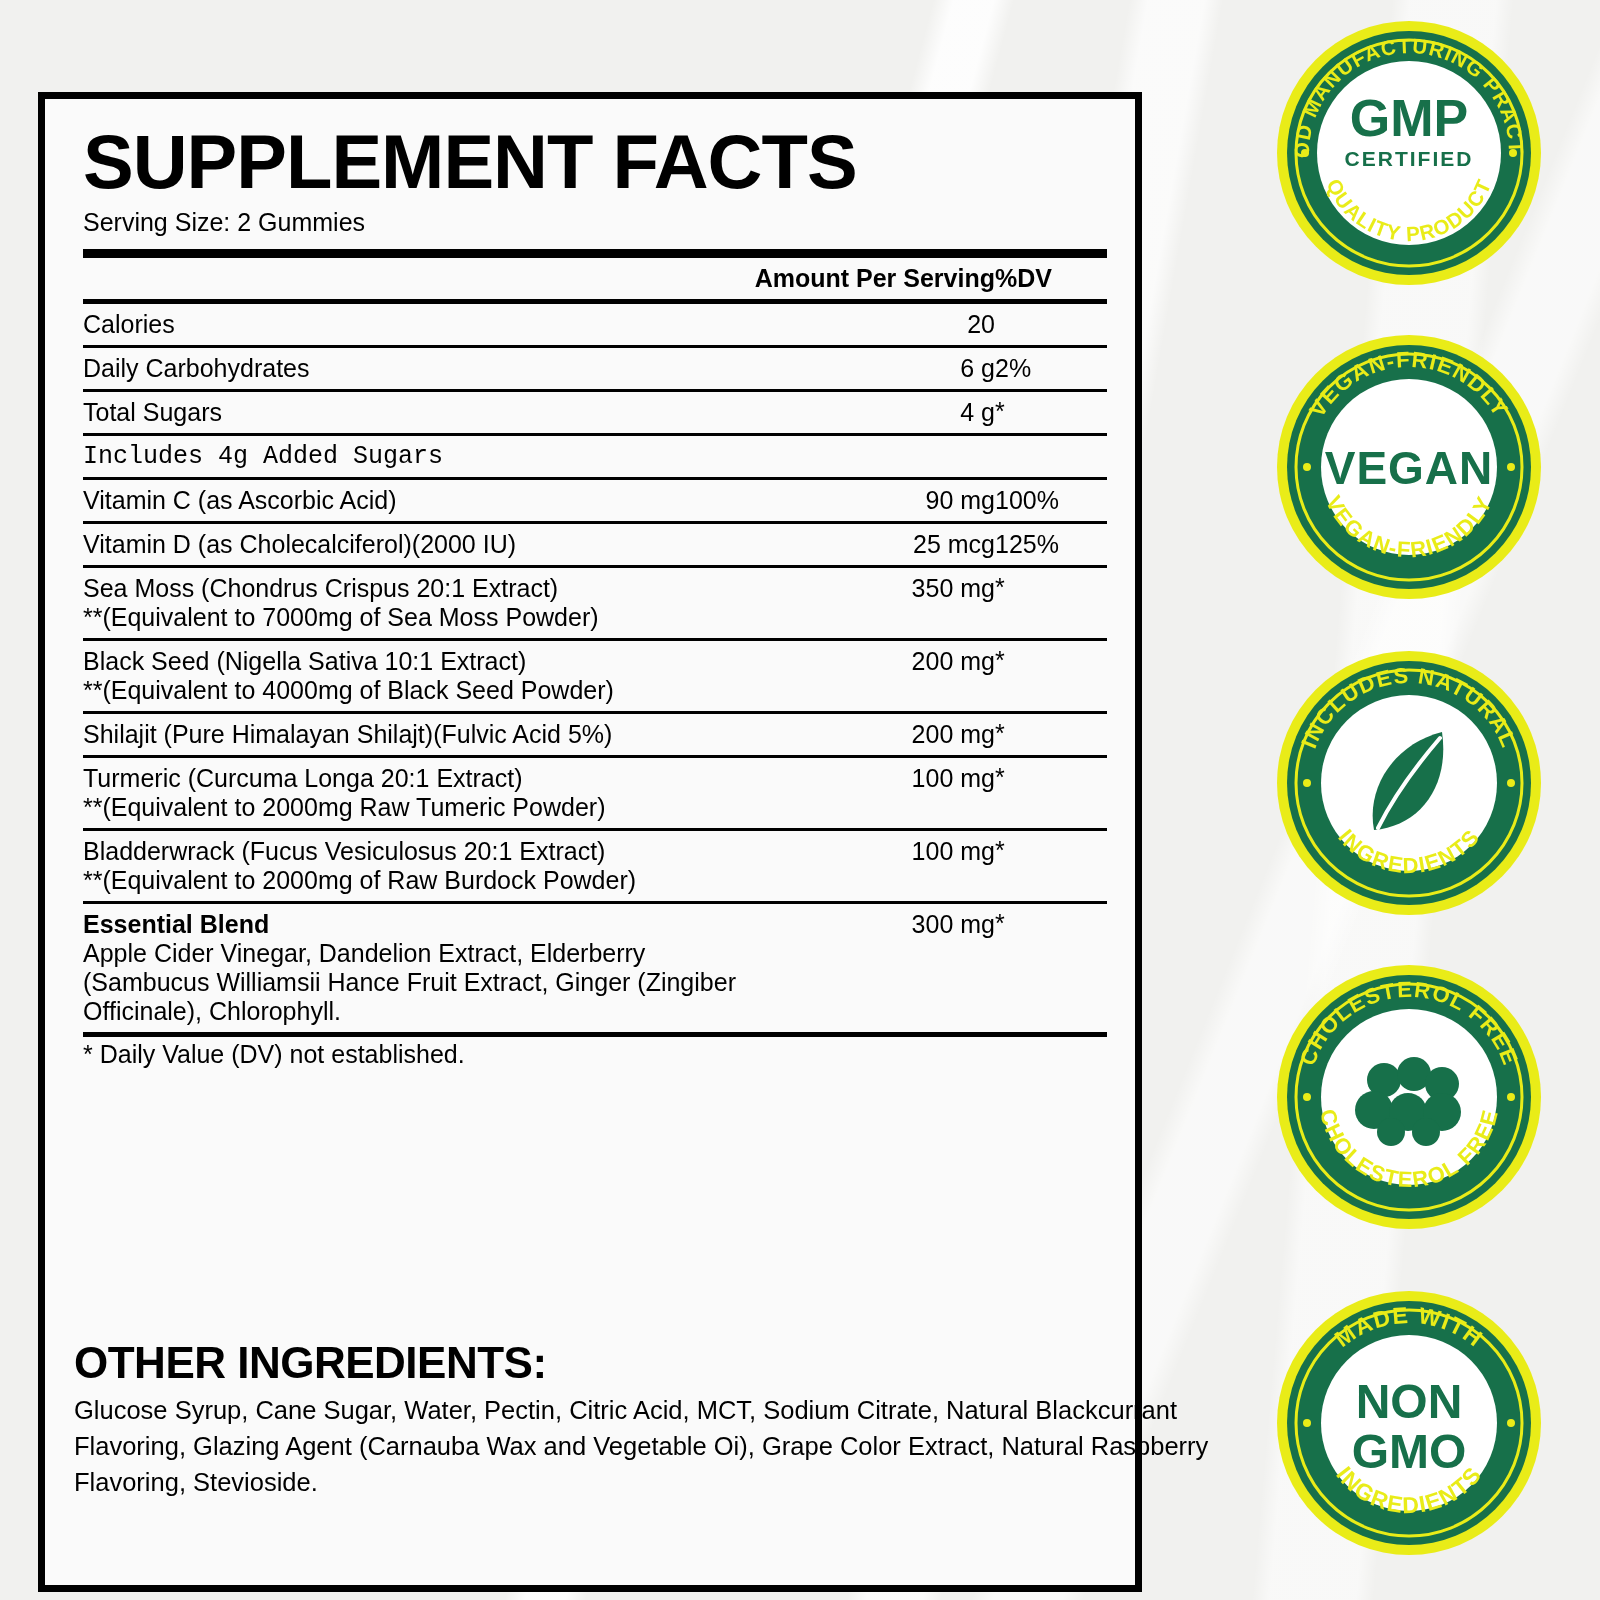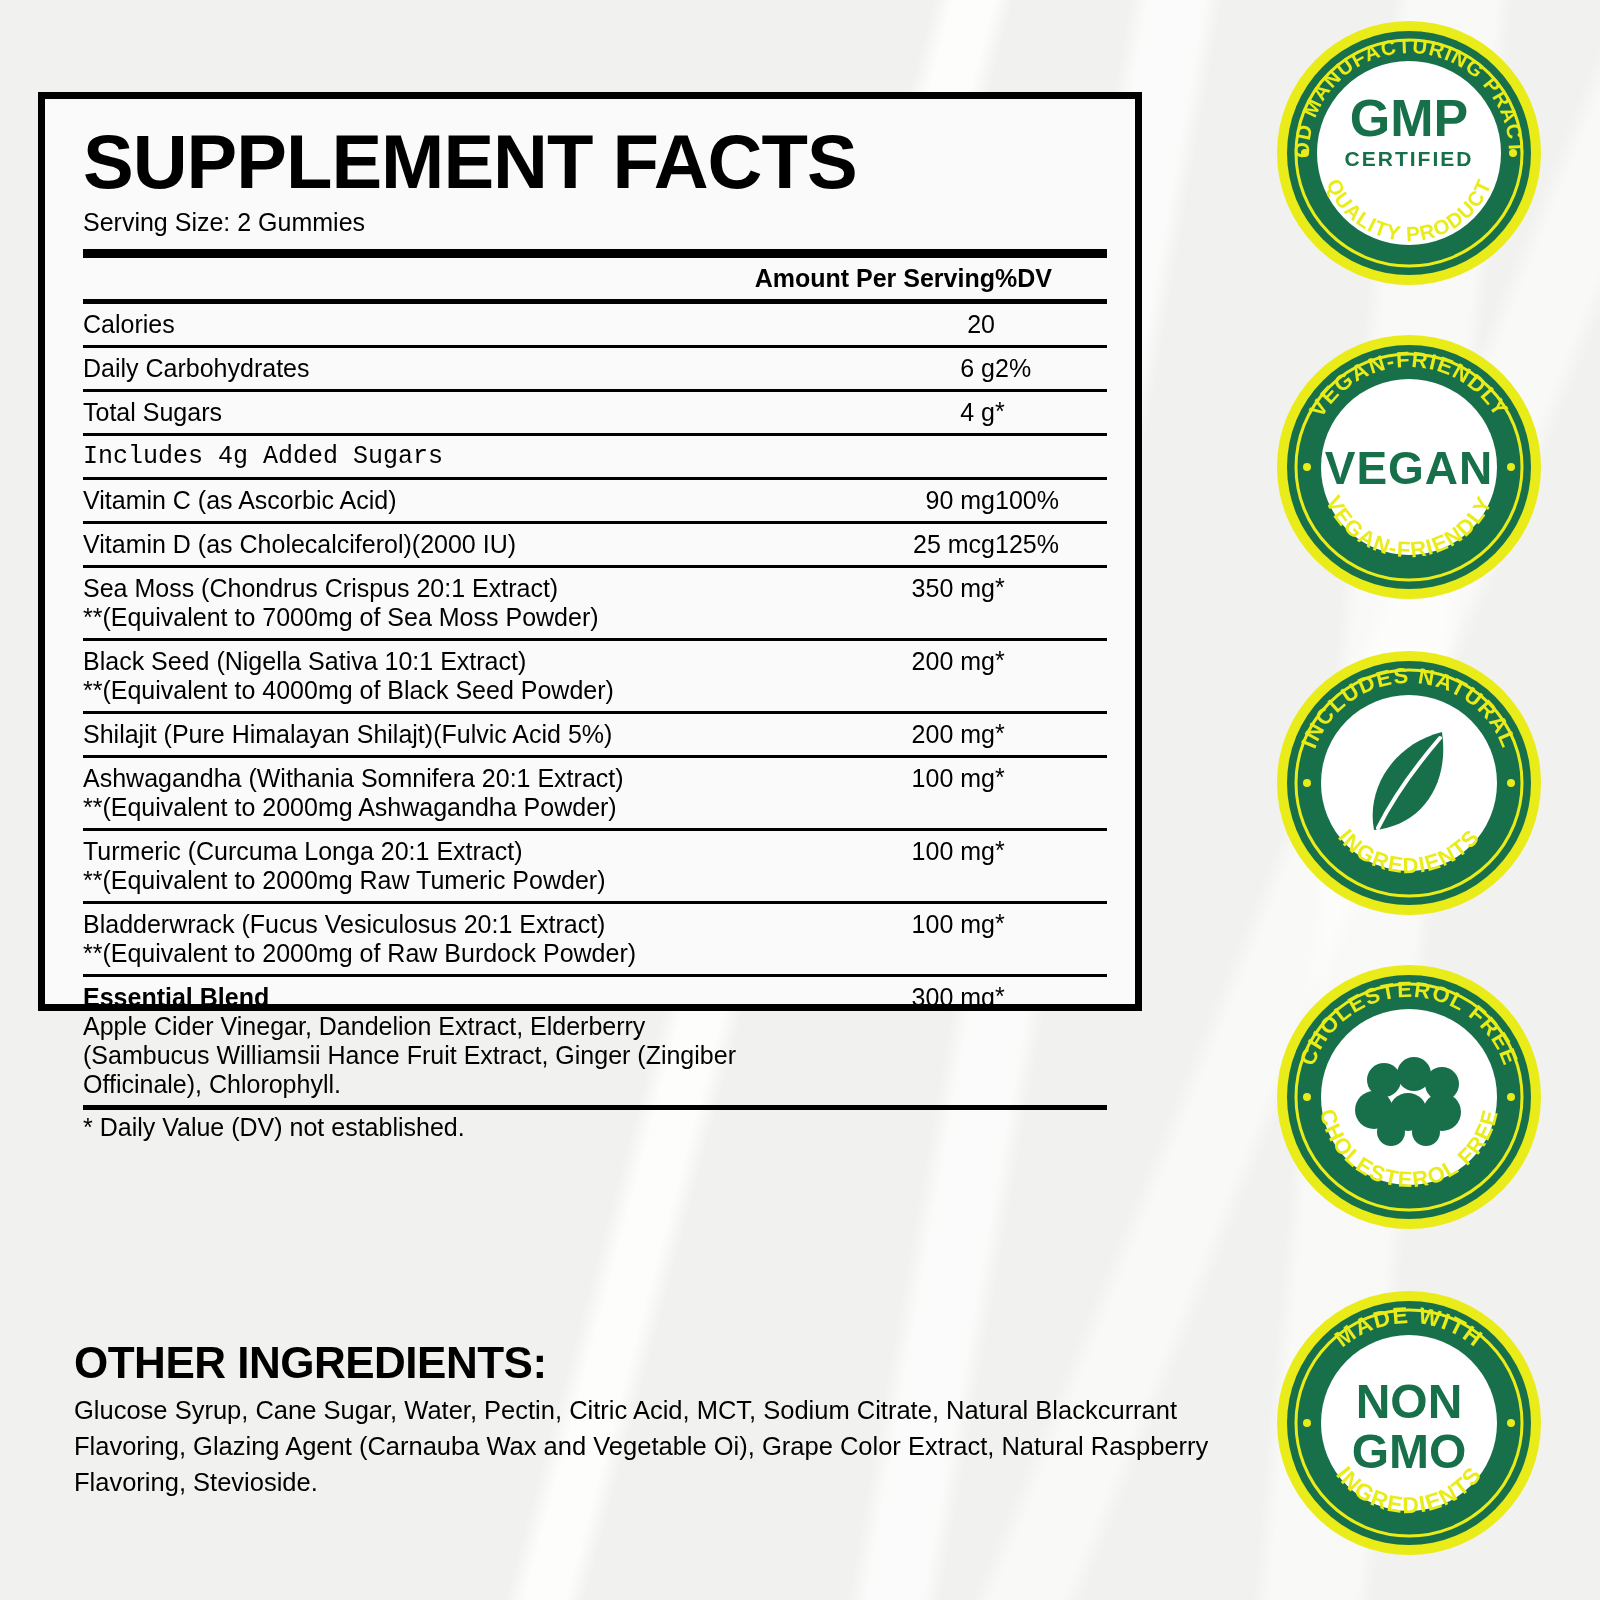--- a/index.html
+++ b/index.html
@@ -24,21 +24,21 @@
       linear-gradient(95deg, rgba(255,255,255,0) 0%, rgba(255,255,255,0) 80%, rgba(255,255,255,0.55) 81%, rgba(255,255,255,0.55) 86%, rgba(255,255,255,0) 87%),
       #f1f1ef;
     z-index: 0;
   }
 
   .panel {
     position: absolute;
     left: 38px;
     top: 92px;
     width: 1104px;
-    height: 919px;
+    height: 1500px;
     border: 7px solid #000;
     background: #fafafa;
     z-index: 2;
   }
   .panel-inner {
     padding: 18px 28px 12px 38px;
   }
   h1.title {
     font-size: 76px;
     line-height: 0.98;
@@ -183,25 +183,20 @@
             <td class="dv star">*</td>
           </tr>
           <tr class="row-line">
             <td class="name"><span>Black Seed (Nigella Sativa 10:1 Extract)</span><span class="sub">**(Equivalent to 4000mg of Black Seed Powder)</span></td>
             <td class="amt">200 mg</td>
             <td class="dv star">*</td>
           </tr>
           <tr class="row-line">
             <td class="name"><span>Shilajit (Pure Himalayan Shilajt)(Fulvic Acid 5%)</span></td>
             <td class="amt">200 mg</td>
-            <td class="dv star">*</td>
-          </tr>
-          <tr class="row-line">
-            <td class="name"><span>Ashwagandha (Withania Somnifera 20:1 Extract)</span><span class="sub">**(Equivalent to 2000mg Ashwagandha Powder)</span></td>
-            <td class="amt">100 mg</td>
             <td class="dv star">*</td>
           </tr>
           <tr class="row-line">
             <td class="name"><span>Turmeric (Curcuma Longa 20:1 Extract)</span><span class="sub">**(Equivalent to 2000mg Raw Tumeric Powder)</span></td>
             <td class="amt">100 mg</td>
             <td class="dv star">*</td>
           </tr>
           <tr class="row-line">
             <td class="name"><span>Bladderwrack (Fucus Vesiculosus 20:1 Extract)</span><span class="sub">**(Equivalent to 2000mg of Raw Burdock Powder)</span></td>
             <td class="amt">100 mg</td>

